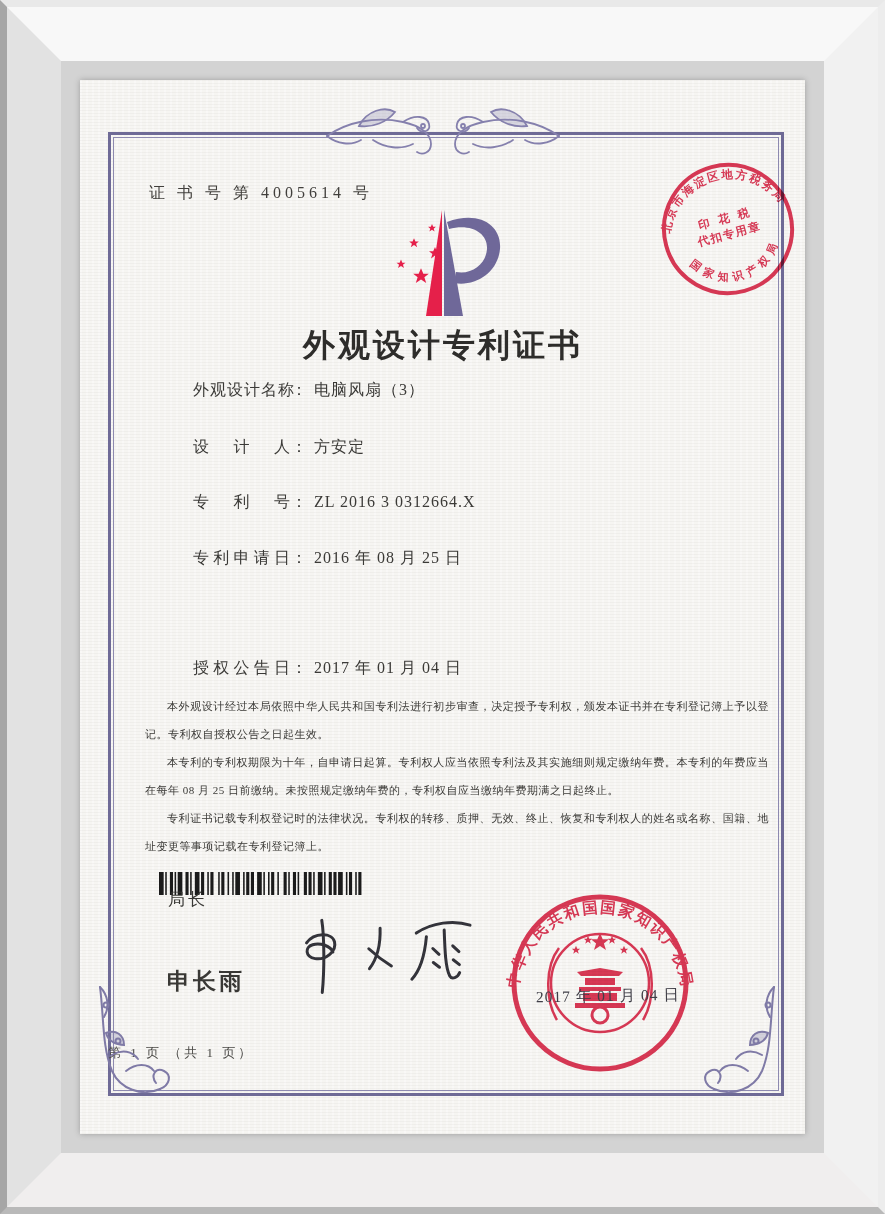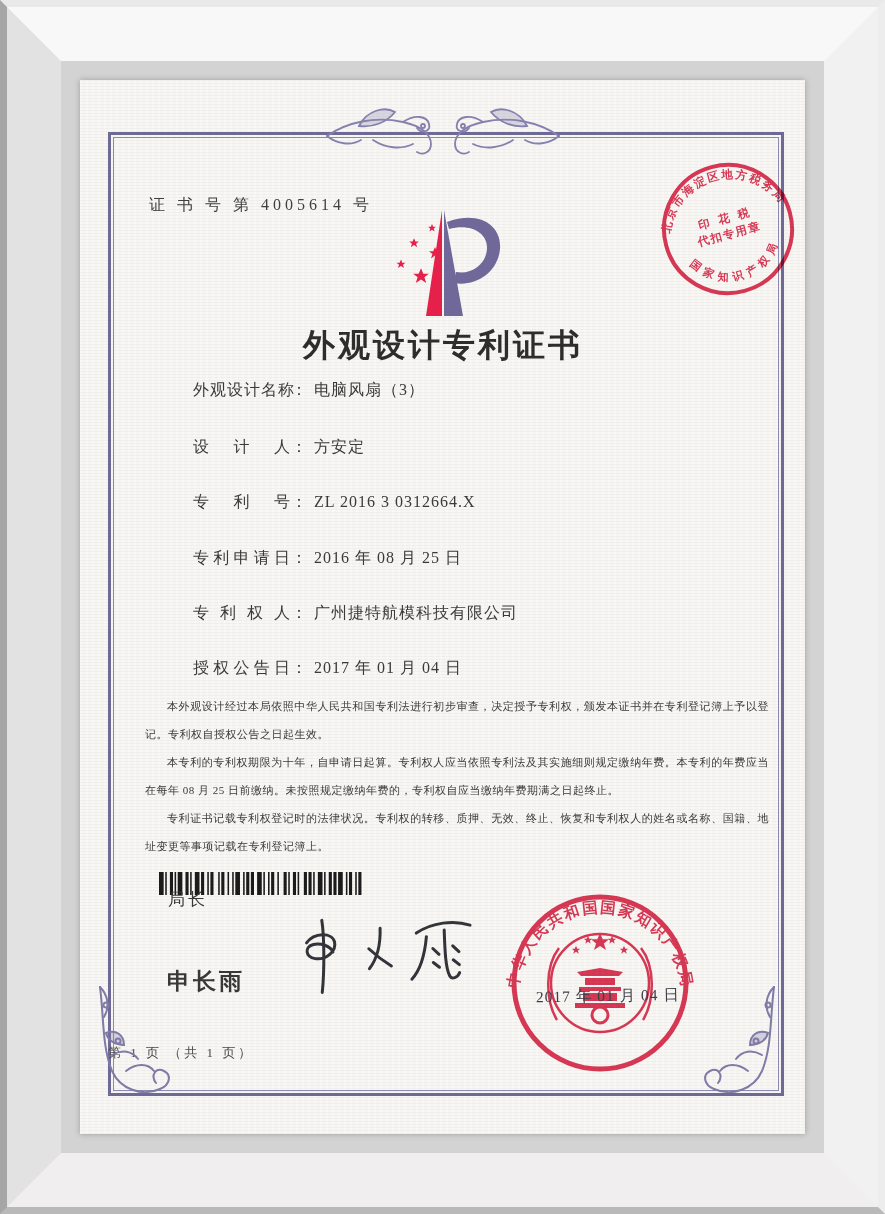--- a/index.html
+++ b/index.html
@@ -18,21 +18,21 @@
     background-color:#f6f5f2;
     background-image:
       repeating-linear-gradient(0deg, rgba(120,115,108,0.055) 0 1px, rgba(0,0,0,0) 1px 3px),
       repeating-linear-gradient(90deg, rgba(255,255,255,0.35) 0 2px, rgba(0,0,0,0) 2px 6px);
     box-shadow:0 0 6px rgba(0,0,0,.25);
     color:#3c3b38;}
   .cert-border{position:absolute;left:28px;top:52px;width:670px;height:958px;
     border:3px solid #6e6a96;}
   .cert-border-inner{position:absolute;inset:2px;border:1px solid #8d89b0;}
   .abs{position:absolute;}
-  .cert-no{left:69px;top:103px;font-size:16px;letter-spacing:4px;color:#413f3c;margin-top:12px;}
+  .cert-no{left:69px;top:103px;font-size:16px;letter-spacing:4px;color:#413f3c;}
   .title{left:28px;top:244px;width:670px;text-align:center;
     font-size:32px;font-weight:600;letter-spacing:3px;color:#2e2d2b;}
   .field{left:85px;font-size:16px;letter-spacing:1px;white-space:nowrap;color:#3b3a37;}
   .flabel{display:inline-block;width:98px;text-align:justify;text-align-last:justify;vertical-align:top;margin-left:28px;}
   .fcolon{display:inline-block;}
   .fvalue{margin-left:6px;}
   .body{left:65px;top:612px;width:624px;font-size:11px;line-height:28px;
     text-align:justify;color:#3b3a37;letter-spacing:.5px;}
   .body p{margin:0;text-indent:2em;}
   .signoff-role{left:88px;top:808px;font-size:17px;letter-spacing:3px;color:#393835;}
@@ -152,23 +152,20 @@
       <span class="flabel">外观设计名称</span><span class="fcolon">：</span><span class="fvalue">电脑风扇（3）</span>
     </div>
     <div class="abs field" style="top:357px">
       <span class="flabel">设计人</span><span class="fcolon">：</span><span class="fvalue">方安定</span>
     </div>
     <div class="abs field" style="top:412px">
       <span class="flabel">专利号</span><span class="fcolon">：</span><span class="fvalue">ZL 2016 3 0312664.X</span>
     </div>
     <div class="abs field" style="top:468px">
       <span class="flabel">专利申请日</span><span class="fcolon">：</span><span class="fvalue">2016 年 08 月 25 日</span>
-    </div>
-    <div class="abs field" style="top:523px">
-      <span class="flabel">专利权人</span><span class="fcolon">：</span><span class="fvalue">广州捷特航模科技有限公司</span>
     </div>
     <div class="abs field" style="top:578px">
       <span class="flabel">授权公告日</span><span class="fcolon">：</span><span class="fvalue">2017 年 01 月 04 日</span>
     </div>
 
     <div class="abs body">
       <p>本外观设计经过本局依照中华人民共和国专利法进行初步审查，决定授予专利权，颁发本证书并在专利登记簿上予以登记。专利权自授权公告之日起生效。</p>
       <p>本专利的专利权期限为十年，自申请日起算。专利权人应当依照专利法及其实施细则规定缴纳年费。本专利的年费应当在每年 08 月 25 日前缴纳。未按照规定缴纳年费的，专利权自应当缴纳年费期满之日起终止。</p>
       <p>专利证书记载专利权登记时的法律状况。专利权的转移、质押、无效、终止、恢复和专利权人的姓名或名称、国籍、地址变更等事项记载在专利登记簿上。</p>
     </div>

